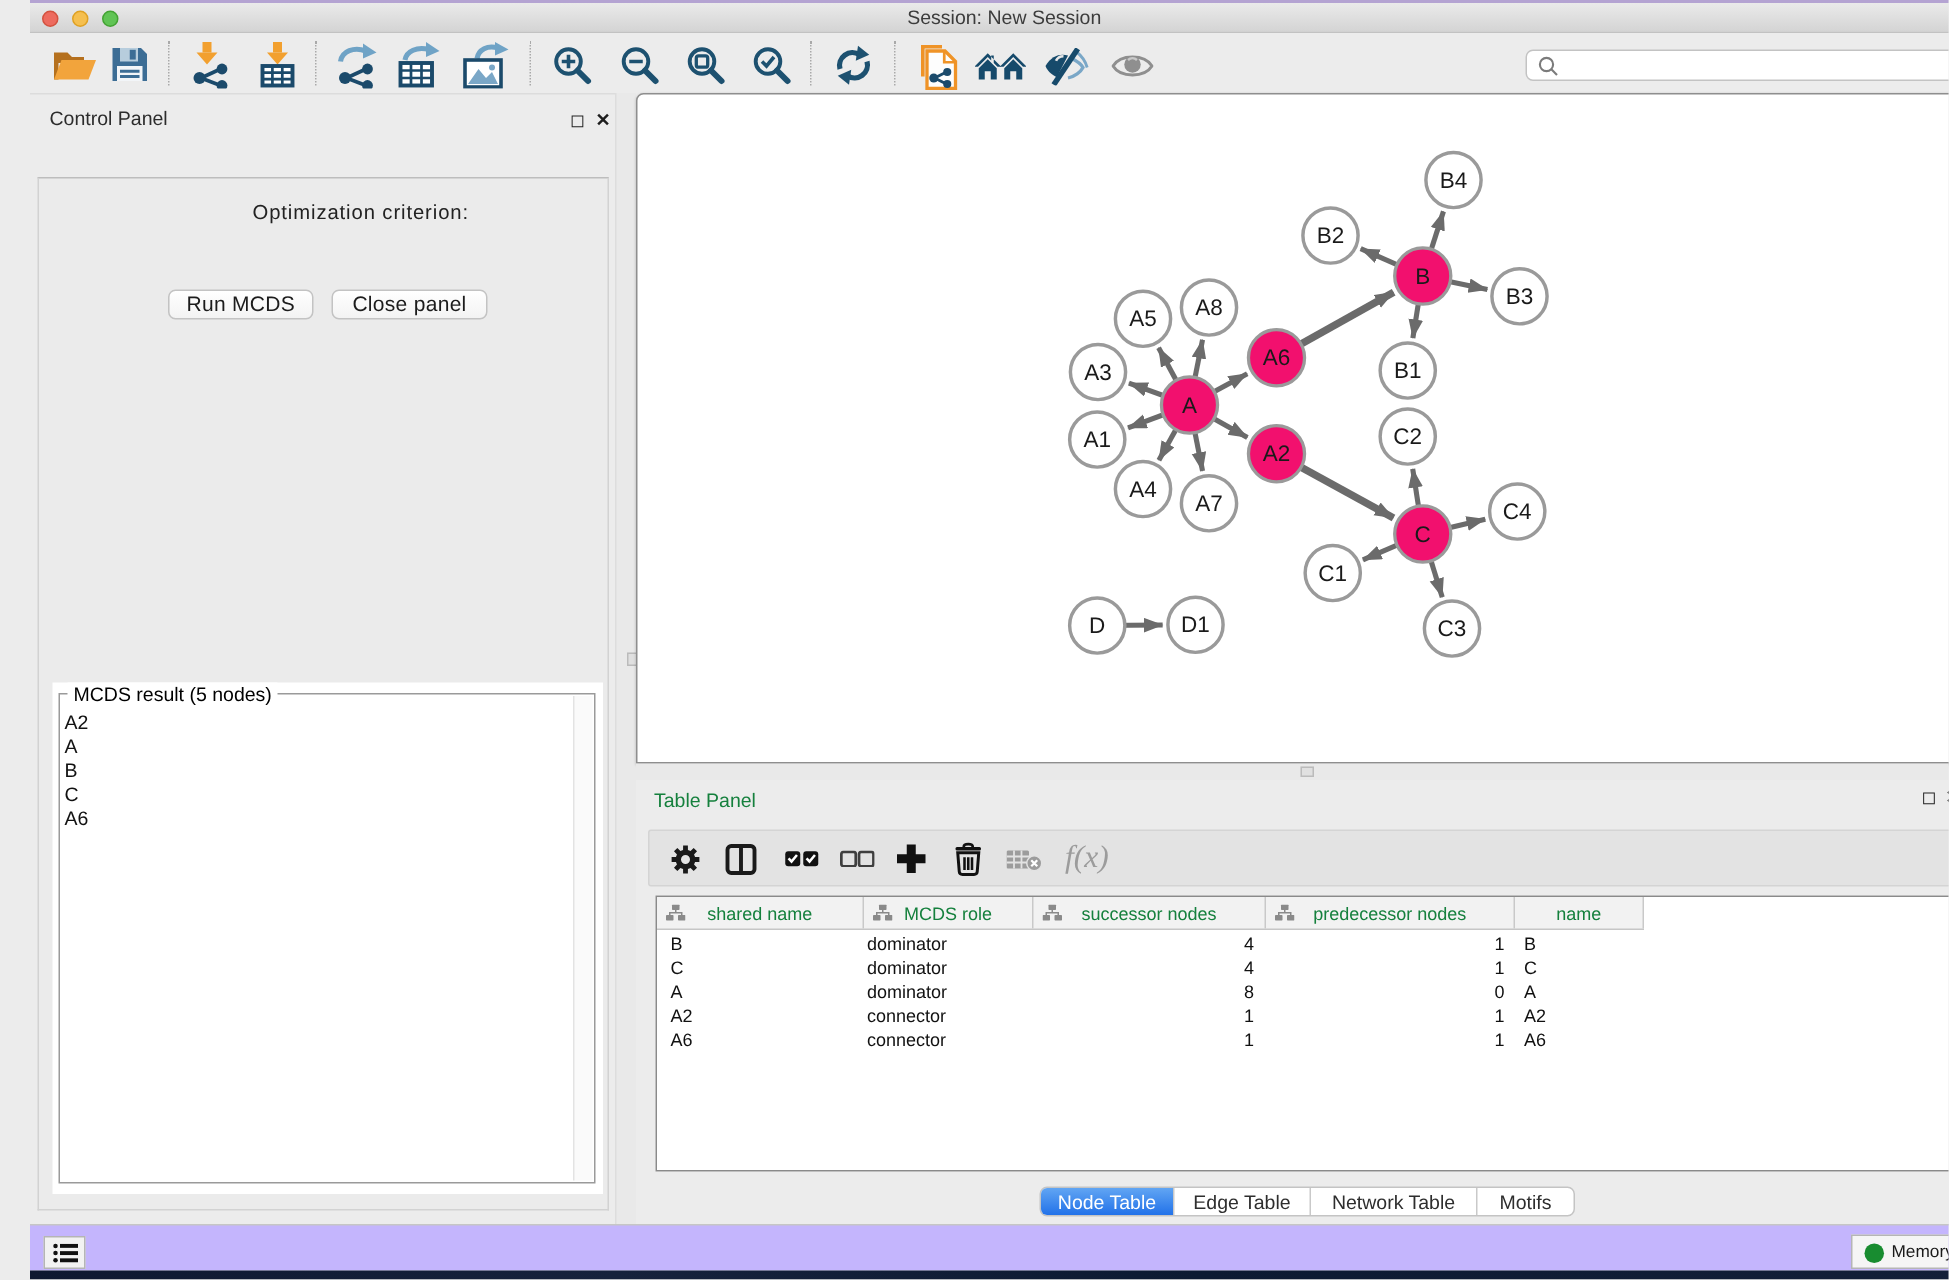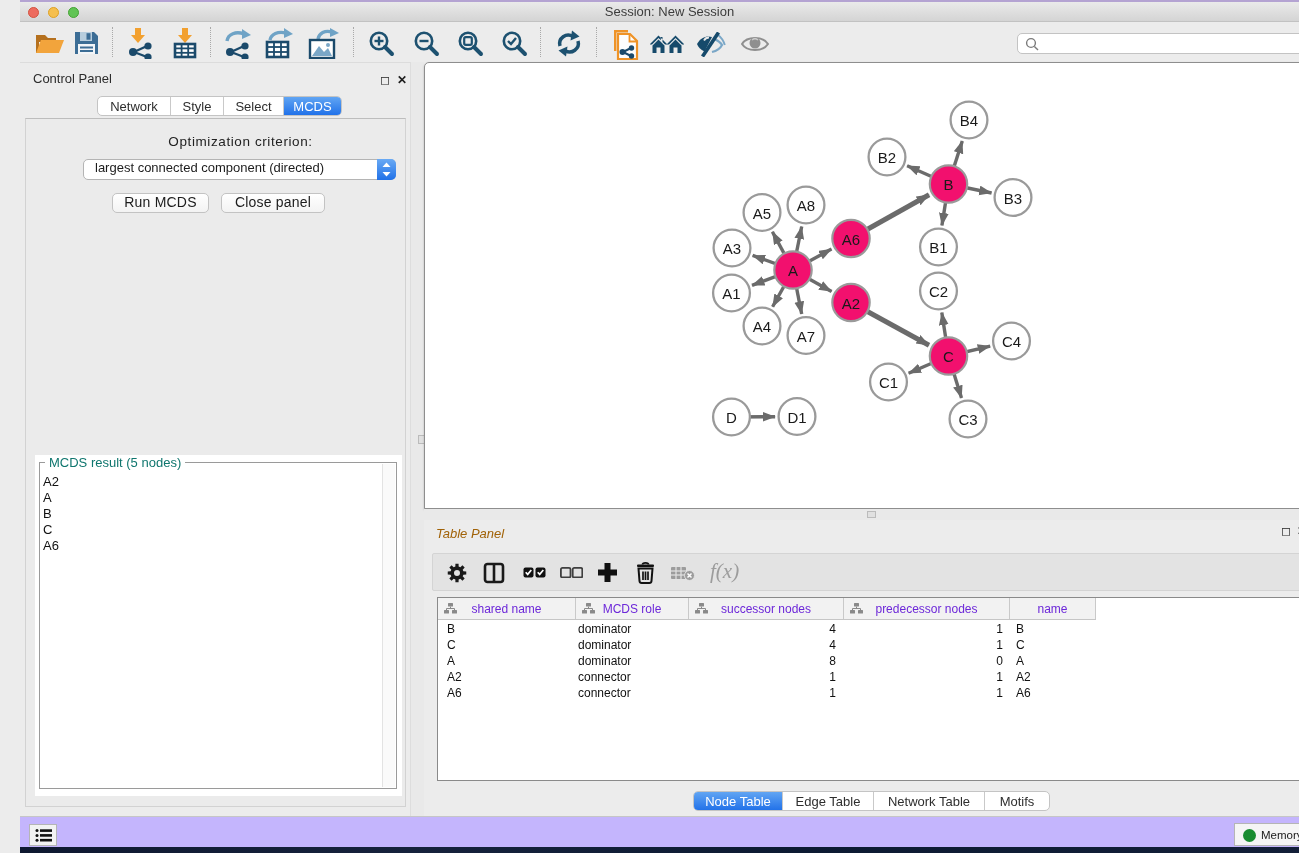--- a/index.html
+++ b/index.html
@@ -31,21 +31,21 @@
 #cptabs { left:77px; top:33px; }
 #cpbody { position:absolute; left:5px; top:55px; width:381px; height:689px; background:#ebebeb; border:1px solid #d2d2d2; border-top:1px solid #bdbdbd; }
 #optlbl { left:4px; width:381px; top:15px; text-align:center; font-size:13.5px; letter-spacing:0.6px; color:#222; }
 #dropdown { left:37px; top:40px; width:313px; height:21px; background:#fff; border:1px solid #b4b4b4; border-radius:5px; font-size:13px; color:#1c1c1c; line-height:15px; padding-left:11px; }
 #dropbtn { position:absolute; right:-1px; top:-1px; width:19px; height:21px; border-radius:0 5px 5px 0; background:linear-gradient(#6aaaf4,#2071e8); }
 .btn { position:absolute; height:20px; background:linear-gradient(#ffffff,#f3f3f3); border:1px solid #c3c3c3; border-radius:5px; font-size:14px; letter-spacing:0.2px; color:#1c1c1c; text-align:center; line-height:17px; }
 #runbtn { left:86px; top:74px; width:97px; }
 #closebtn { left:195px; top:74px; width:104px; }
 #resultwrap { position:absolute; left:9px; top:336px; width:367px; height:341px; background:#fff; }
 #groupbox { position:absolute; left:4px; top:7px; width:358px; height:327px; border:1px solid #9a9a9a; }
-#grouplbl { position:absolute; left:5px; top:-8px; background:#fff; padding:0 4px; font-size:13px; color:#0f766e; }
+#grouplbl { position:absolute; left:5px; top:-8px; background:#fff; padding:0 4px; font-size:13px; color:#000000; }
 #mlist { position:absolute; left:1px; top:11px; right:14px; bottom:1px; font-size:13px; color:#111; }
 #mlist div { height:16px; line-height:16px; padding-left:2px; }
 #mscroll { position:absolute; right:1px; top:1px; width:13px; bottom:1px; background:#fafafa; border-left:1px solid #e3e3e3; }
 
 
 #vsplit { left:390px; top:62px; width:14px; height:754px; background:#e9e9e9; border-left:1px solid #dddddd; }
 #vhandle { position:absolute; left:7px; top:373px; width:7px; height:9px; background:#e0e0e0; border:1px solid #bbb; }
 
 
 #netwin { left:404px; top:62px; width:894px; height:447px; background:#fff; border:1px solid #8e8e8e; border-radius:5px 5px 0 0; box-shadow:0 1px 2px rgba(0,0,0,.25); }
@@ -59,26 +59,26 @@
 .nlb text { font-size:15px; fill:#1a1a1a; text-anchor:middle; dominant-baseline:central; }
 .wh { fill:#fff; stroke:#9a9a9a; stroke-width:2.3; }
 .pk { fill:#f2106e; stroke:#9a9a9a; stroke-width:2.2; }
 
 
 #hsplit { left:404px; top:509px; width:895px; height:11px; background:#e9e9e9; }
 #hhandle { position:absolute; left:443px; top:2px; width:9px; height:7px; background:#e0e0e0; border:1px solid #bbb; }
 
 
 #tpanel { left:404px; top:520px; width:895px; height:296px; background:#ececec; }
-#tpanel .hdr { position:absolute; left:12px; top:6px; font-size:13px; color:#a16207;font-style:italic; }
+#tpanel .hdr { position:absolute; left:12px; top:6px; font-size:13px; color:#15803d; }
 #ttools { position:absolute; left:8px; top:33px; width:1026px; height:38px; background:#e3e3e3; border:1px solid #d4d4d4; border-radius:2px; }
 #ttable { position:absolute; left:13px; top:77px; width:873px; height:184px; background:#fff; border:1px solid #8a8a8a; }
 #thead { position:absolute; left:0; top:0; height:22px; display:flex; background:#f2f2f2; border-bottom:1px solid #c6c6c6; }
 #thead .hc .hsic { position:absolute; left:6px; top:5px; }
-#thead .hc { position:relative; border-right:1px solid #c9c9c9; font-size:12px; color:#6d28d9; text-align:center; line-height:22px; }
+#thead .hc { position:relative; border-right:1px solid #c9c9c9; font-size:12px; color:#15803d; text-align:center; line-height:22px; }
 .trow { position:absolute; left:0; height:16px; font-size:12px; color:#111; }
 .trow span { position:absolute; top:1px; }
 #btabs { left:269px; top:271px; }
 #btabs div { line-height:19px; }
 
 
 #statusbar { left:0; top:816px; width:1299px; height:31px; background:#c4b5fd; border-top:1px solid #c6c6c6; }
 #listbtn { position:absolute; left:9px; top:7px; width:28px; height:22px; background:#f2f2f2; border:1px solid #b5b5b5; }
 #membtn { position:absolute; left:1214px; top:6px; width:74px; height:23px; background:#f5f5f5; border:1px solid #b5b5b5; font-size:11.5px; color:#1a1a1a; }
 #memdot { position:absolute; left:8px; top:5px; width:13px; height:13px; border-radius:50%; background:#188c30; }
@@ -236,32 +236,22 @@
       <circle cx="6" cy="6" r="4.4" stroke="#7b7b7b" stroke-width="1.4" fill="none"></circle>
       <line x1="9.4" y1="9.4" x2="13" y2="13" stroke="#7b7b7b" stroke-width="1.4"></line>
     </svg>
   </div>
 </div>
 
 <div id="cpanel" class="abs">
   <div class="hdr">Control Panel</div>
   <div class="winbtn" style="left:360px">◻</div>
   <div class="winbtn" style="left:377px; font-weight:bold">✕</div>
-  <div class="seg" id="cptabs">
-    <div style="width:73px">Network</div>
-    <div style="width:53px">Style</div>
-    <div style="width:60px">Select</div>
-    <div class="on" style="width:57px">MCDS</div>
-  </div>
   <div id="cpbody">
     <div id="optlbl" class="abs">Optimization criterion:</div>
-    <div id="dropdown" class="abs">largest connected component (directed)<div id="dropbtn"><svg width="19" height="21" viewBox="0 0 19 21">
-            <path d="M5.5 8 L9.5 3.5 L13.5 8 Z" fill="#fff"></path>
-            <path d="M5.5 13 L9.5 17.5 L13.5 13 Z" fill="#fff"></path>
-          </svg></div></div>
     <div id="runbtn" class="btn">Run MCDS</div>
     <div id="closebtn" class="btn">Close panel</div>
     <div id="resultwrap">
       <div id="groupbox">
         <div id="grouplbl">MCDS result (5 nodes)</div>
         <div id="mlist">
             <div>A2</div>
             <div>A</div>
             <div>B</div>
             <div>C</div>

